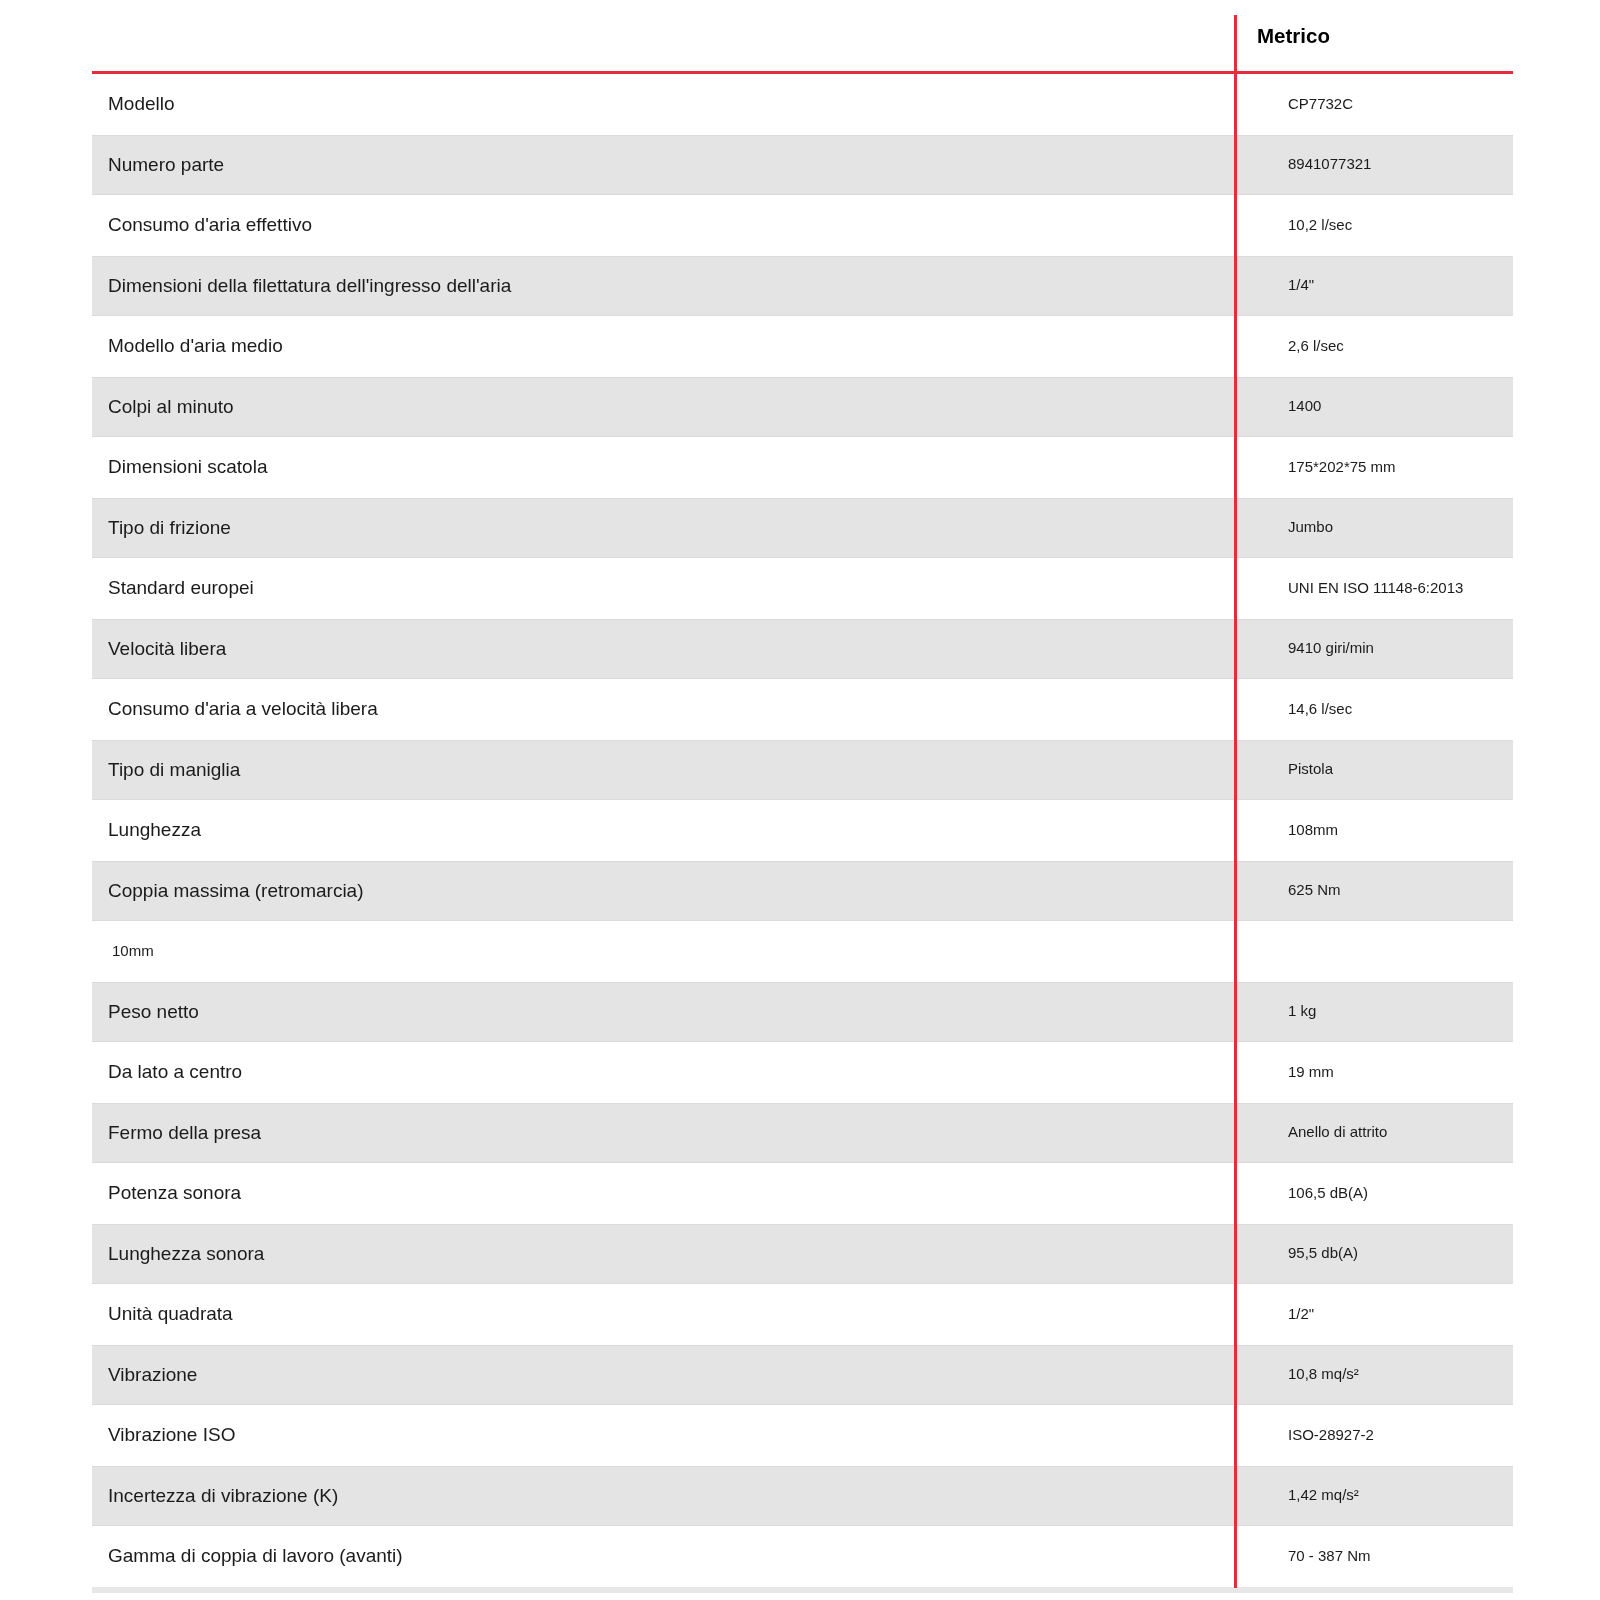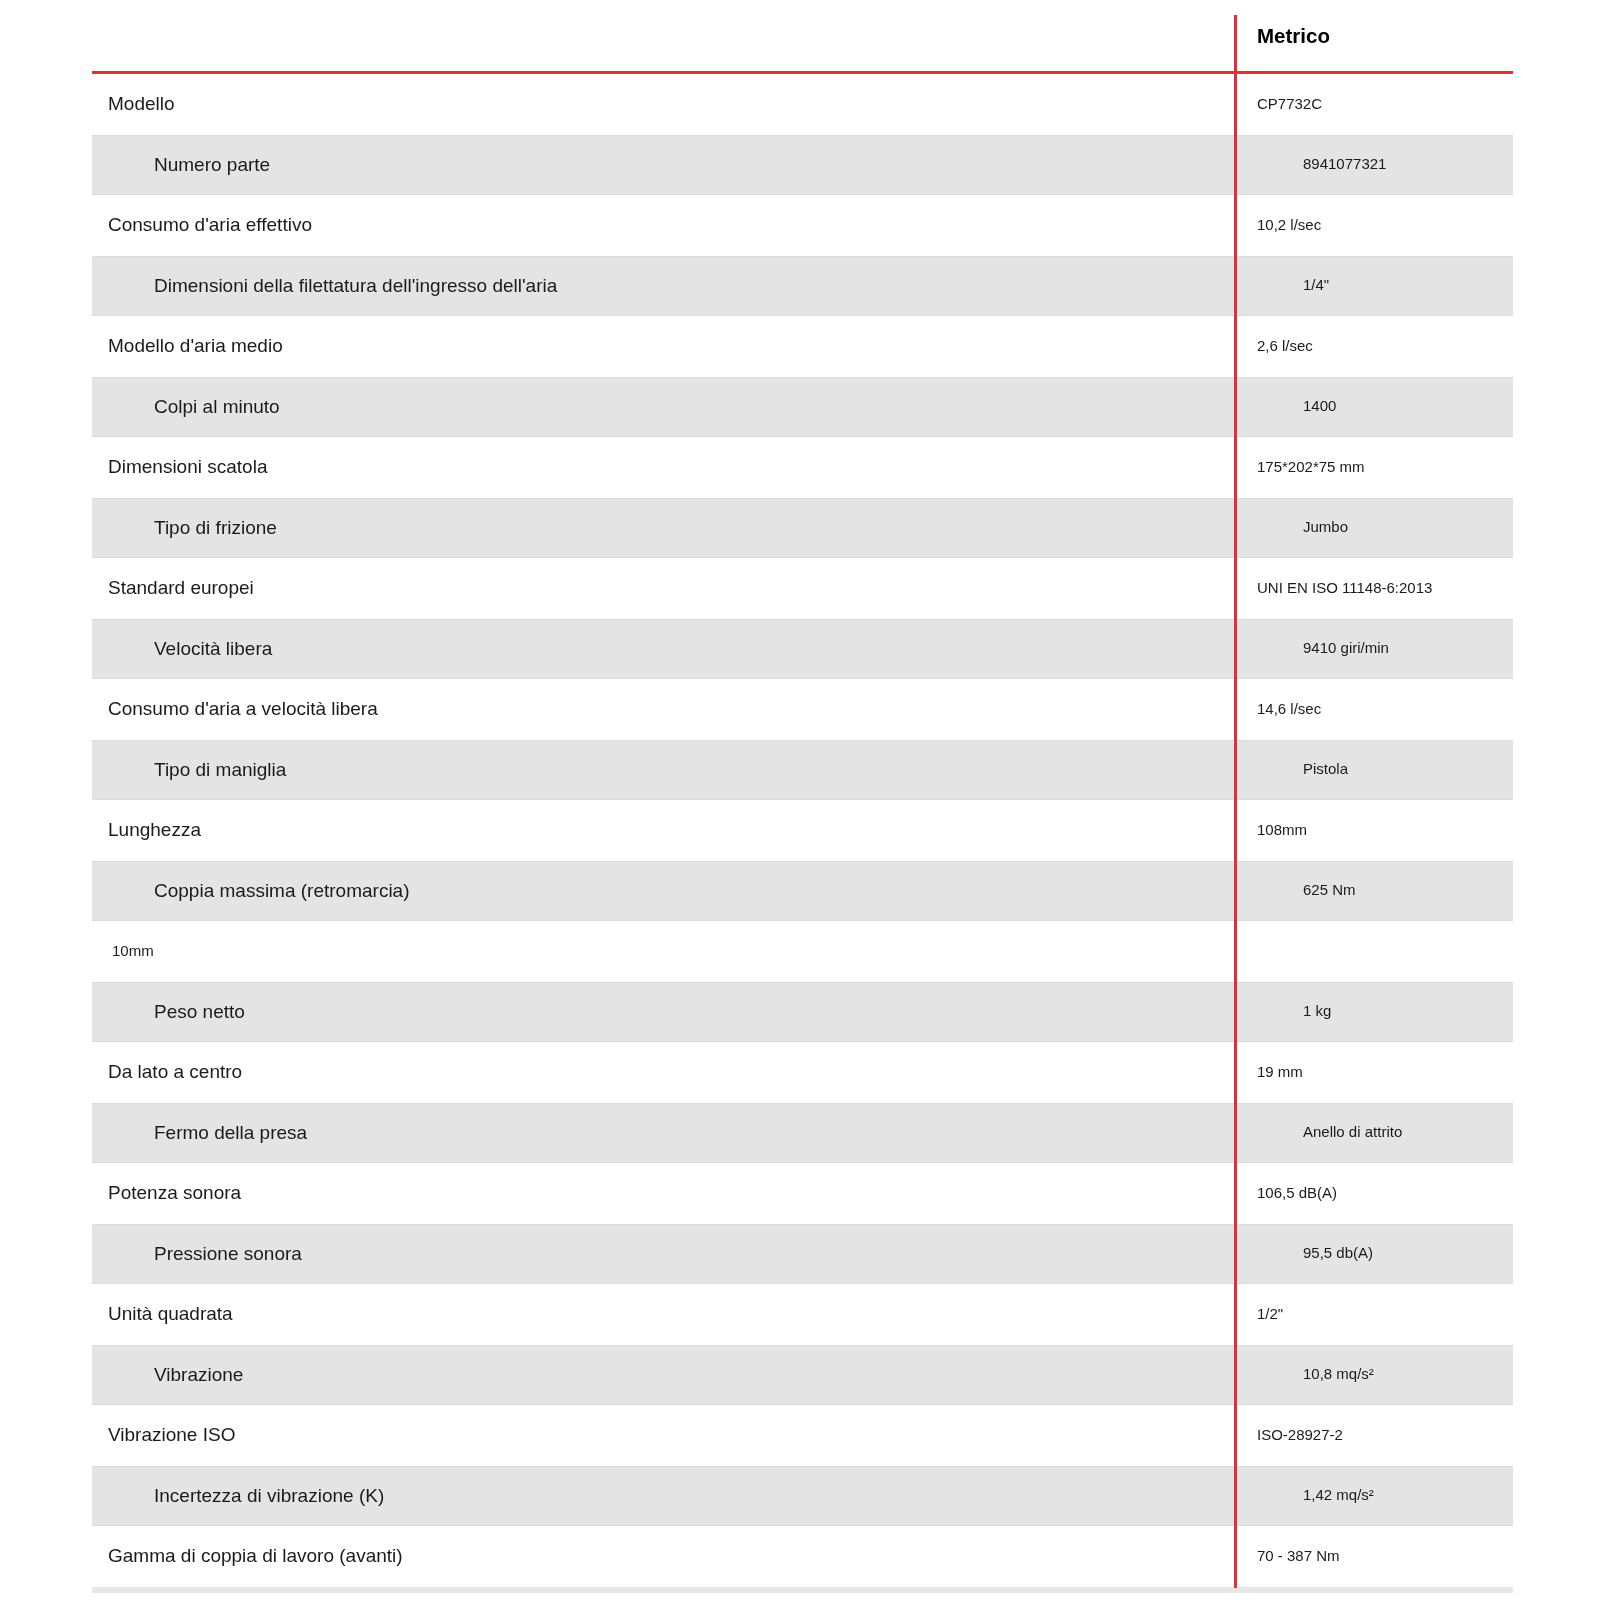--- a/index.html
+++ b/index.html
@@ -47,25 +47,25 @@
     color: #000000;
   }
   .header-divider {
     height: 3px;
     background: var(--accent, #e42d3c);
   }
   .row {
     height: 60.5px;
     display: flex;
     align-items: center;
+    gap: 31px;
   }
   .row.alt {
     background: var(--alt-bg, #e4e4e4);
     box-shadow: inset 0 1px 0 rgba(0,0,0,0.045), inset 0 -1px 0 rgba(0,0,0,0.045);
-    padding-left: 46px;
   }
   .bottom-strip {
     height: 6px;
     background: #e7e7e7;
   }
   .red-vline {
     position: absolute;
     left: 1234px;
     top: 15px;
     width: 3px;
@@ -152,21 +152,21 @@
       </div>
       <div class="row alt">
         <div class="cell-label">Fermo della presa</div>
         <div class="cell-value">Anello di attrito</div>
       </div>
       <div class="row">
         <div class="cell-label">Potenza sonora</div>
         <div class="cell-value">106,5 dB(A)</div>
       </div>
       <div class="row alt">
-        <div class="cell-label">Pressione sonora</div>
+        <div class="cell-label">Lunghezza sonora</div>
         <div class="cell-value">95,5 db(A)</div>
       </div>
       <div class="row">
         <div class="cell-label">Unità quadrata</div>
         <div class="cell-value">1/2"</div>
       </div>
       <div class="row alt">
         <div class="cell-label">Vibrazione</div>
         <div class="cell-value">10,8 mq/s²</div>
       </div>

